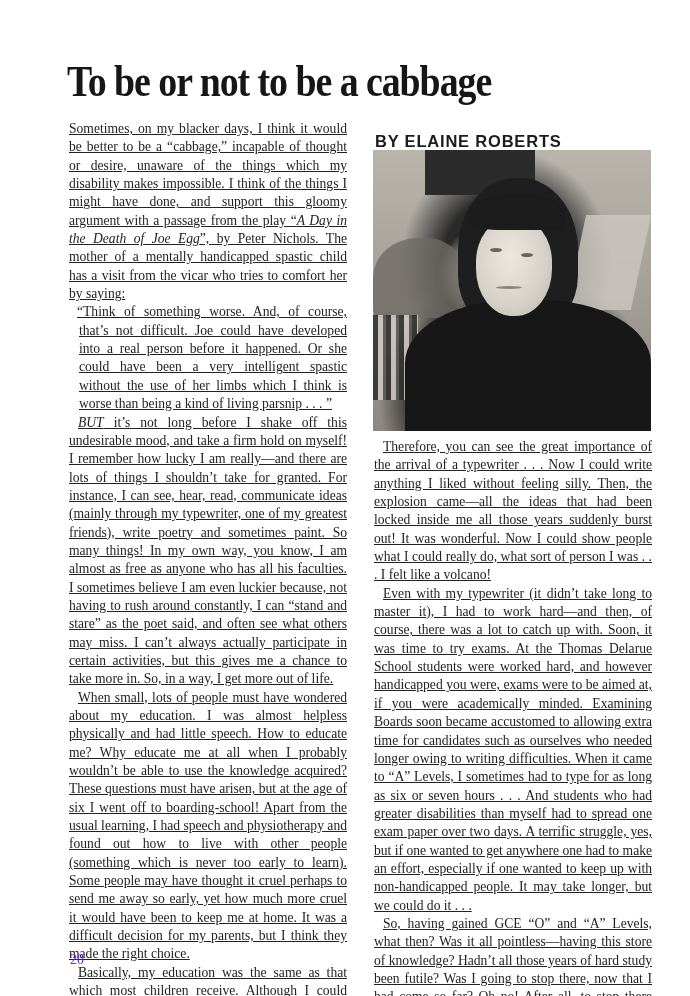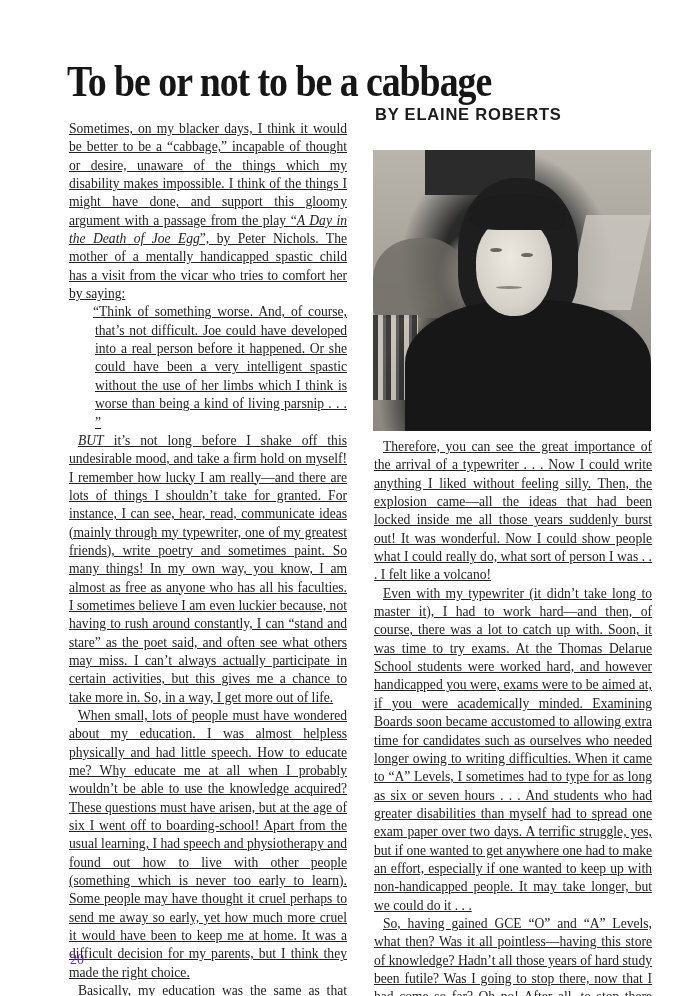--- a/index.html
+++ b/index.html
@@ -15,24 +15,24 @@
     .col {
       position: absolute;
       font-family: "Liberation Serif", "DejaVu Serif", serif;
       font-size: 13.6px; line-height: 18.35px;
       text-align: justify; color: #222;
     }
     .col-left { left: 69px; top: 120px; width: 278px; }
     .col-right { left: 374px; top: 438px; width: 278px; }
     .col p { margin: 0; text-indent: 9px; text-decoration: underline; }
     .col p.noindent { text-indent: 0; }
-    .col p.quote { margin-left: 26px; text-indent: -2px; }
+    .col p.quote { margin-left: 10px; text-indent: -2px; }
     .col em { font-style: italic; }
     .byline {
-      position: absolute; left: 375px; top: 105px;
+      position: absolute; left: 375px; top: 132px;
       font-family: "Liberation Sans", "DejaVu Sans", sans-serif;
       font-weight: bold; font-size: 16.5px; letter-spacing: 0.8px;
       color: #1c1c1c; white-space: nowrap;
     }
     .photo {
       position: absolute; left: 373px; top: 150px; width: 278px; height: 281px;
       overflow: hidden;
       background:
         radial-gradient(ellipse 22% 18% at 45% 44%, #e6e2da 0%, #cfcac1 55%, transparent 100%),
         radial-gradient(ellipse 50% 45% at 52% 88%, #141414 0%, #1b1b1b 70%, transparent 100%),

